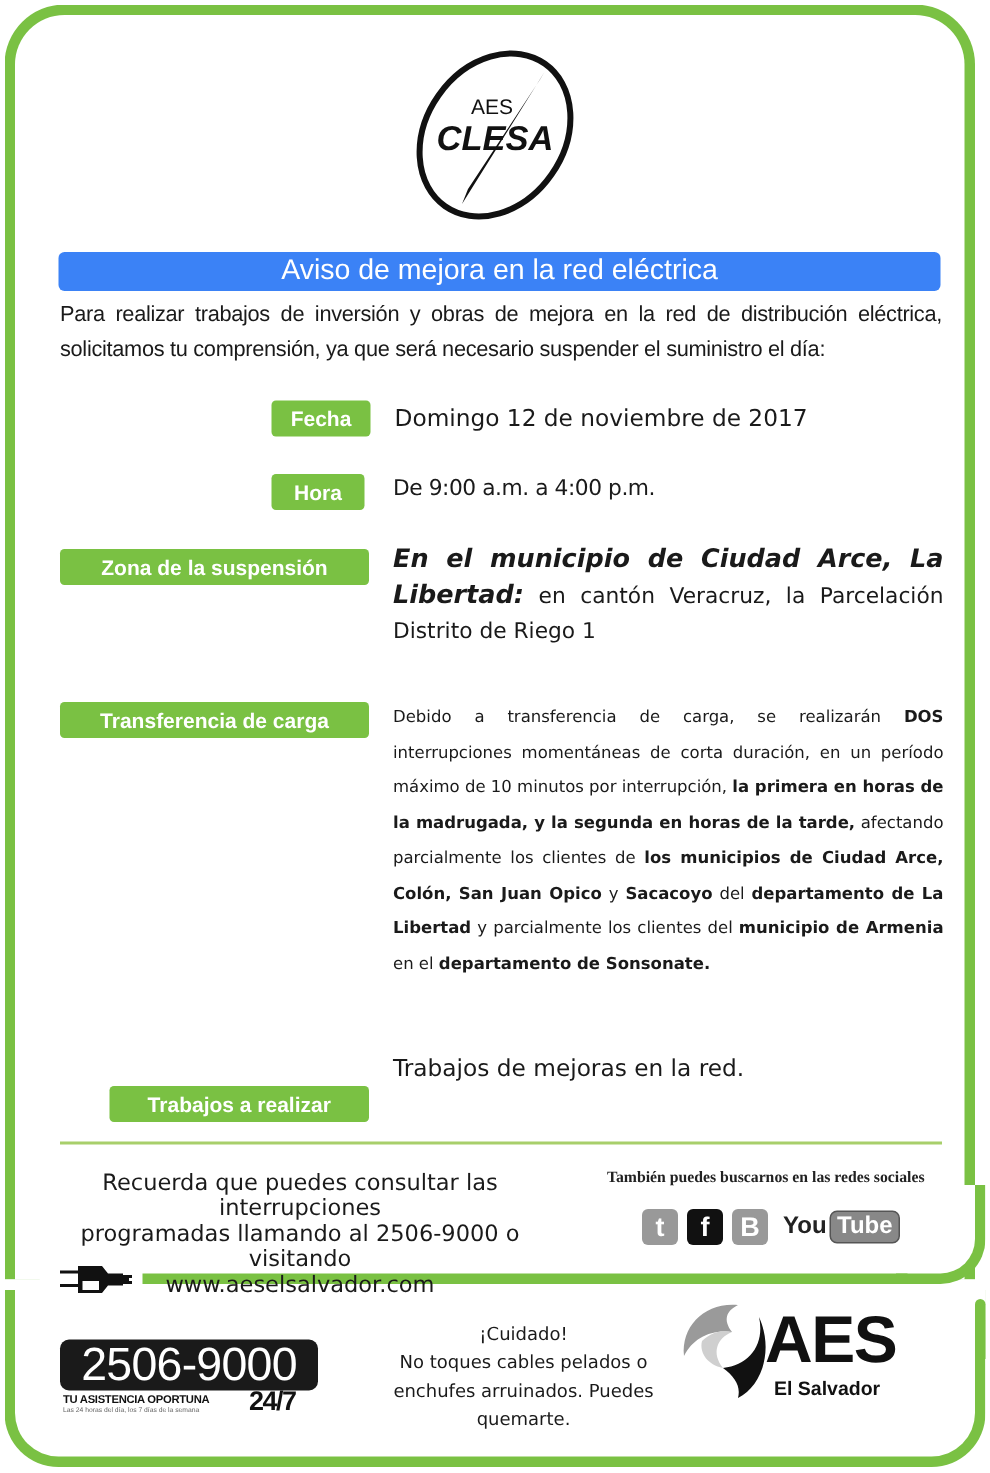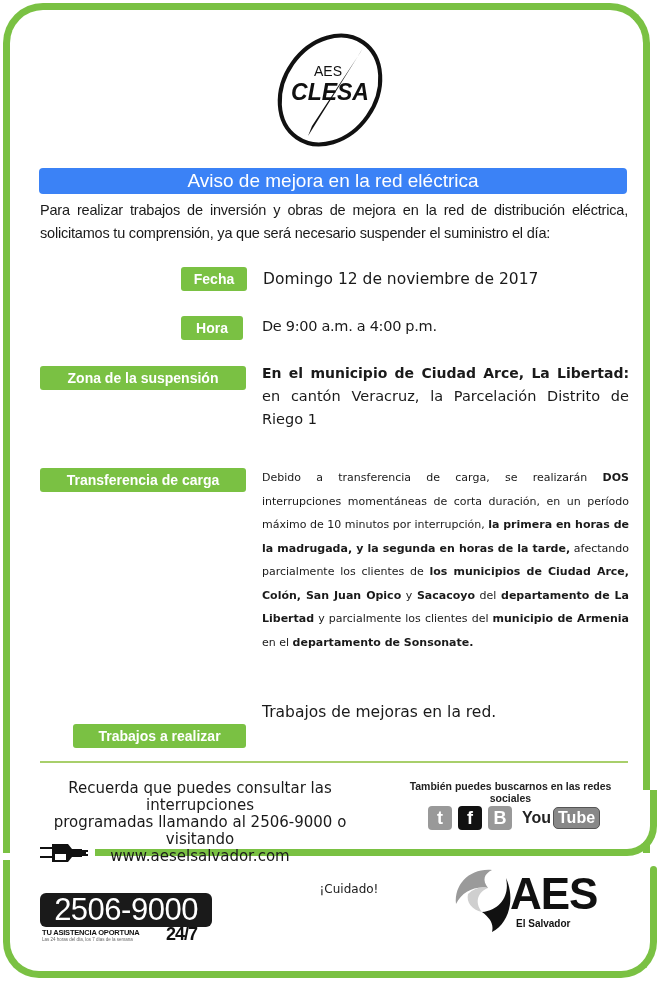--- a/index.html
+++ b/index.html
@@ -47,35 +47,35 @@
     font-family:"Liberation Sans", sans-serif; font-weight:bold; font-size:14px;
     height:24px; line-height:24px; text-align:center;
   }
   .val {
     position:absolute; font-family:"DejaVu Sans", sans-serif; font-size:15.5px; color:#1a1a1a;
   }
   .zone-text {
     position:absolute; left:262px; top:362px; width:367px;
     font-size:14.5px; line-height:23px; text-align:justify;
   }
-  .zone-text b { font-size:14px; }
+  .zone-text b { font-size:17px;font-style:italic; }
   .transfer-text {
     position:absolute; left:40px; top:466px; width:589px;
     font-size:11px; line-height:23.5px; text-align:justify;
   }
   .transfer-text .indent { display:block; padding-left:222px; }
   .divider { position:absolute; left:40px; top:761px; width:588px; height:2px; background:#a8cf6b; }
 
   .consult {
     position:absolute; left:40px; top:780px; width:320px; text-align:center;
     font-size:15px; line-height:17px;
   }
   .social-label {
     position:absolute; left:388px; top:780px; width:245px; text-align:center;
-    font-family:Liberation Sans, sans-serif; font-weight:bold; font-size:10.5px; color:#222;
+    font-family:Liberation Serif, serif; font-weight:bold; font-size:10.5px; color:#222;
   }
   .social-row { position:absolute; left:428px; top:806px; display:flex; gap:6px; align-items:center; }
   .sicon { width:24px; height:24px; border-radius:4px; display:flex; align-items:center; justify-content:center;
            color:#fff; font-family:"Liberation Sans", sans-serif; font-weight:bold; font-size:18px; }
   .yt { display:flex; align-items:center; font-family:"Liberation Sans", sans-serif; font-weight:bold; font-size:16px; color:#222; margin-left:4px; }
   .yt .tube { background:#888; color:#fff; border-radius:5px; padding:1px 4px; margin-left:2px; border:1px solid #555; }
 
   .plug { position:absolute; left:38px; top:843px; width:60px; height:20px; }
 
   .phone-box {
@@ -89,21 +89,21 @@
   }
   .phone-sub2 { position:absolute; left:42px; top:937px; font-family:"Liberation Sans", sans-serif; font-size:4.5px; color:#666; }
   .phone-247 { position:absolute; left:166px; top:924px; font-family:"Liberation Sans", sans-serif; font-weight:bold; font-size:18px; color:#111; letter-spacing:-1px; }
 
   .caution {
     position:absolute; left:240px; top:880px; width:218px; text-align:center;
     font-size:12px; line-height:19px; color:#1a1a1a;
   }
   .aes-logo { position:absolute; left:452px; top:866px; width:140px; height:72px; }
   .aes-word { position:absolute; left:510px; top:870px; font-family:"Liberation Sans", sans-serif; font-weight:bold; font-size:44px; color:#111; letter-spacing:-1px; line-height:48px; }
-  .aes-sub { position:absolute; left:516px; top:918px; font-family:"Liberation Sans", sans-serif; font-weight:bold; font-size:10px; color:#111; }
+  .aes-sub { position:absolute; left:516px; top:918px; font-family:"Liberation Sans", sans-serif; font-weight:bold; font-size:13px; color:#111; }
 </style>
 </head>
 <body>
 
 <div class="frame-top"></div>
 <div class="frame-top-br"></div>
 <div class="frame-top-line"></div>
 <div class="frame-bottom"></div>
 <div class="frame-bottom-rt"></div>
 <div class="frame-bottom-rt2"></div>
@@ -171,20 +171,21 @@
   </svg>
 </div>
 
 <div class="phone-box">2506-9000</div>
 <div class="phone-sub">TU ASISTENCIA OPORTUNA</div>
 <div class="phone-sub2">Las 24 horas del día, los 7 días de la semana</div>
 <div class="phone-247">24/7</div>
 
 <div class="caution">
   <div>¡Cuidado!</div>
+  <div>No toques cables pelados o enchufes arruinados. Puedes quemarte.</div>
 </div>
 
 <div class="aes-logo">
   <svg width="60" height="72" viewBox="0 0 60 72">
     <path d="M40 4 C18 2 2 18 4 38 C10 26 22 20 36 22 C30 14 32 8 40 4 Z" fill="#9a9a9a"></path>
     <path d="M54 12 C58 30 48 44 30 46 C38 52 42 58 40 66 C56 58 64 34 54 12 Z" fill="#111"></path>
     <path d="M36 22 C26 26 22 36 30 46 C20 44 14 36 16 28 C22 22 30 20 36 22 Z" fill="#cfcfcf"></path>
   </svg>
 </div>
 <div class="aes-word">AES</div>

